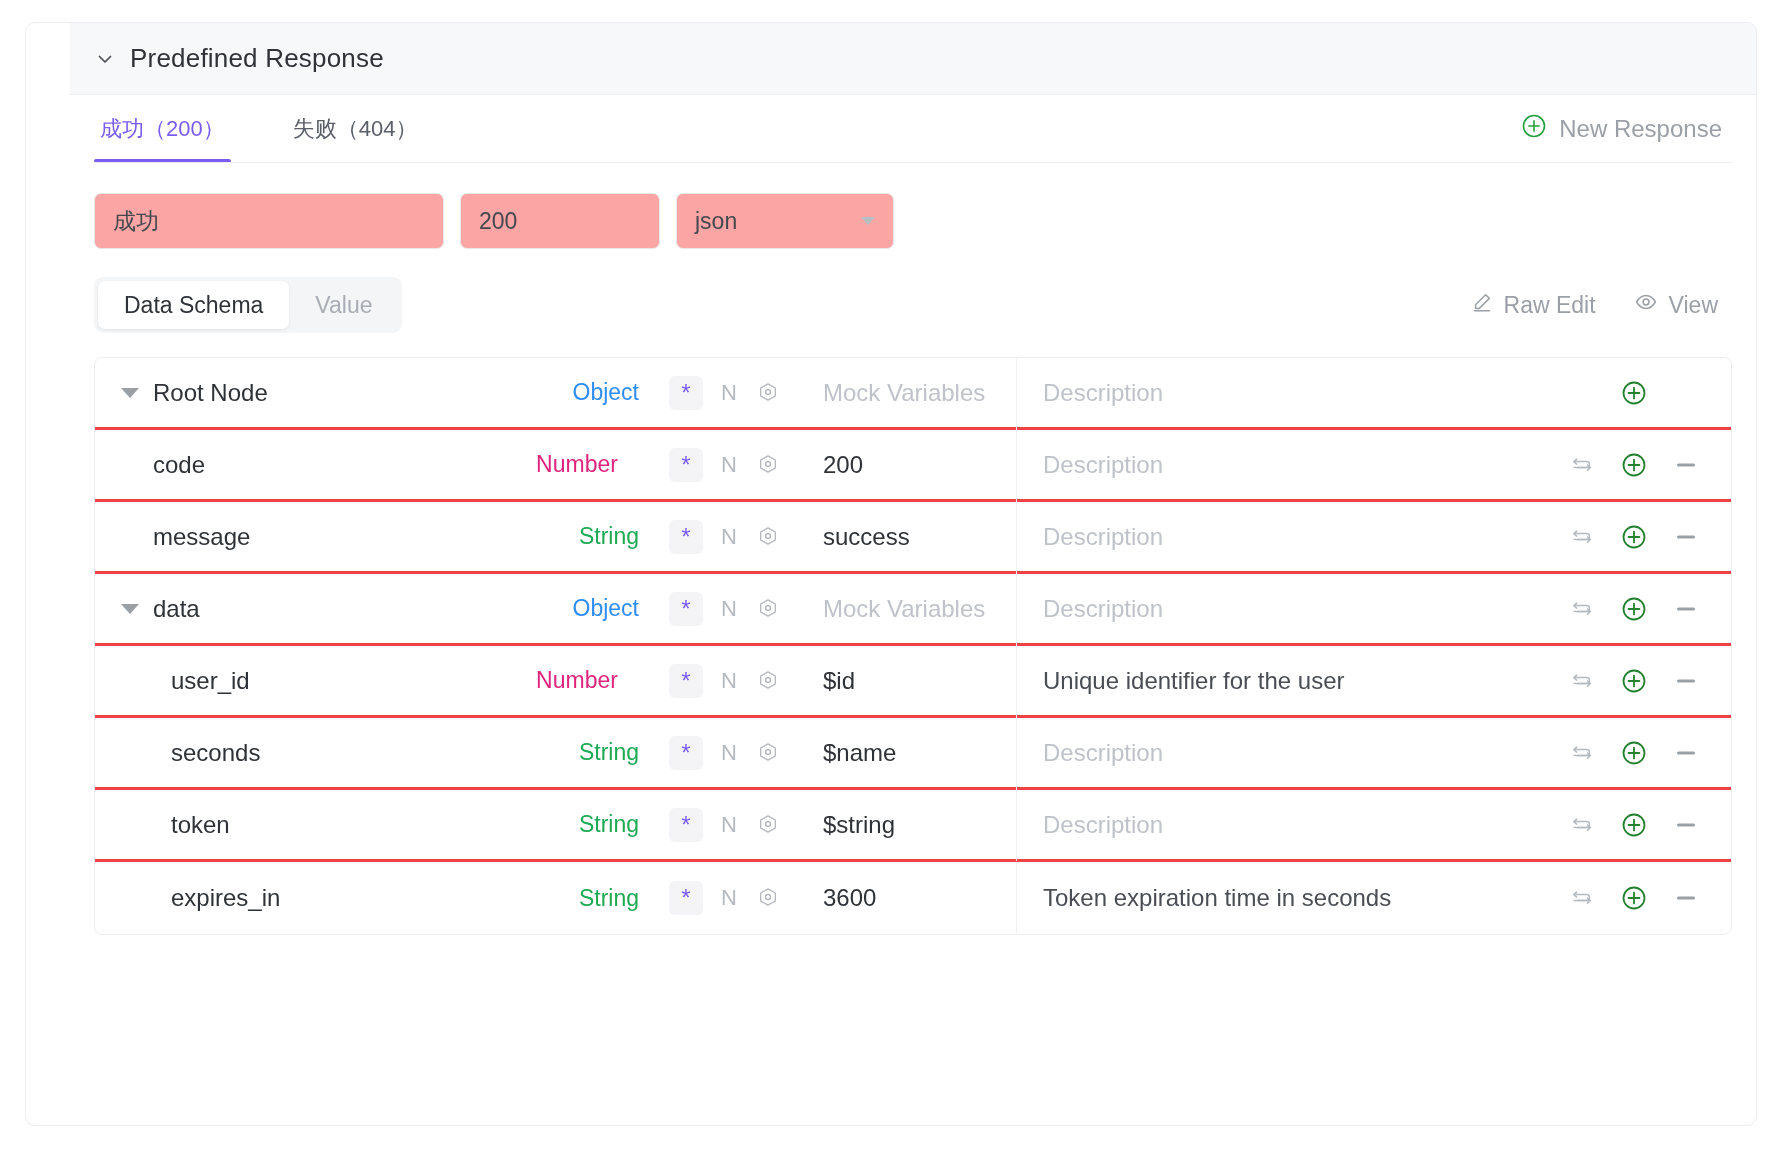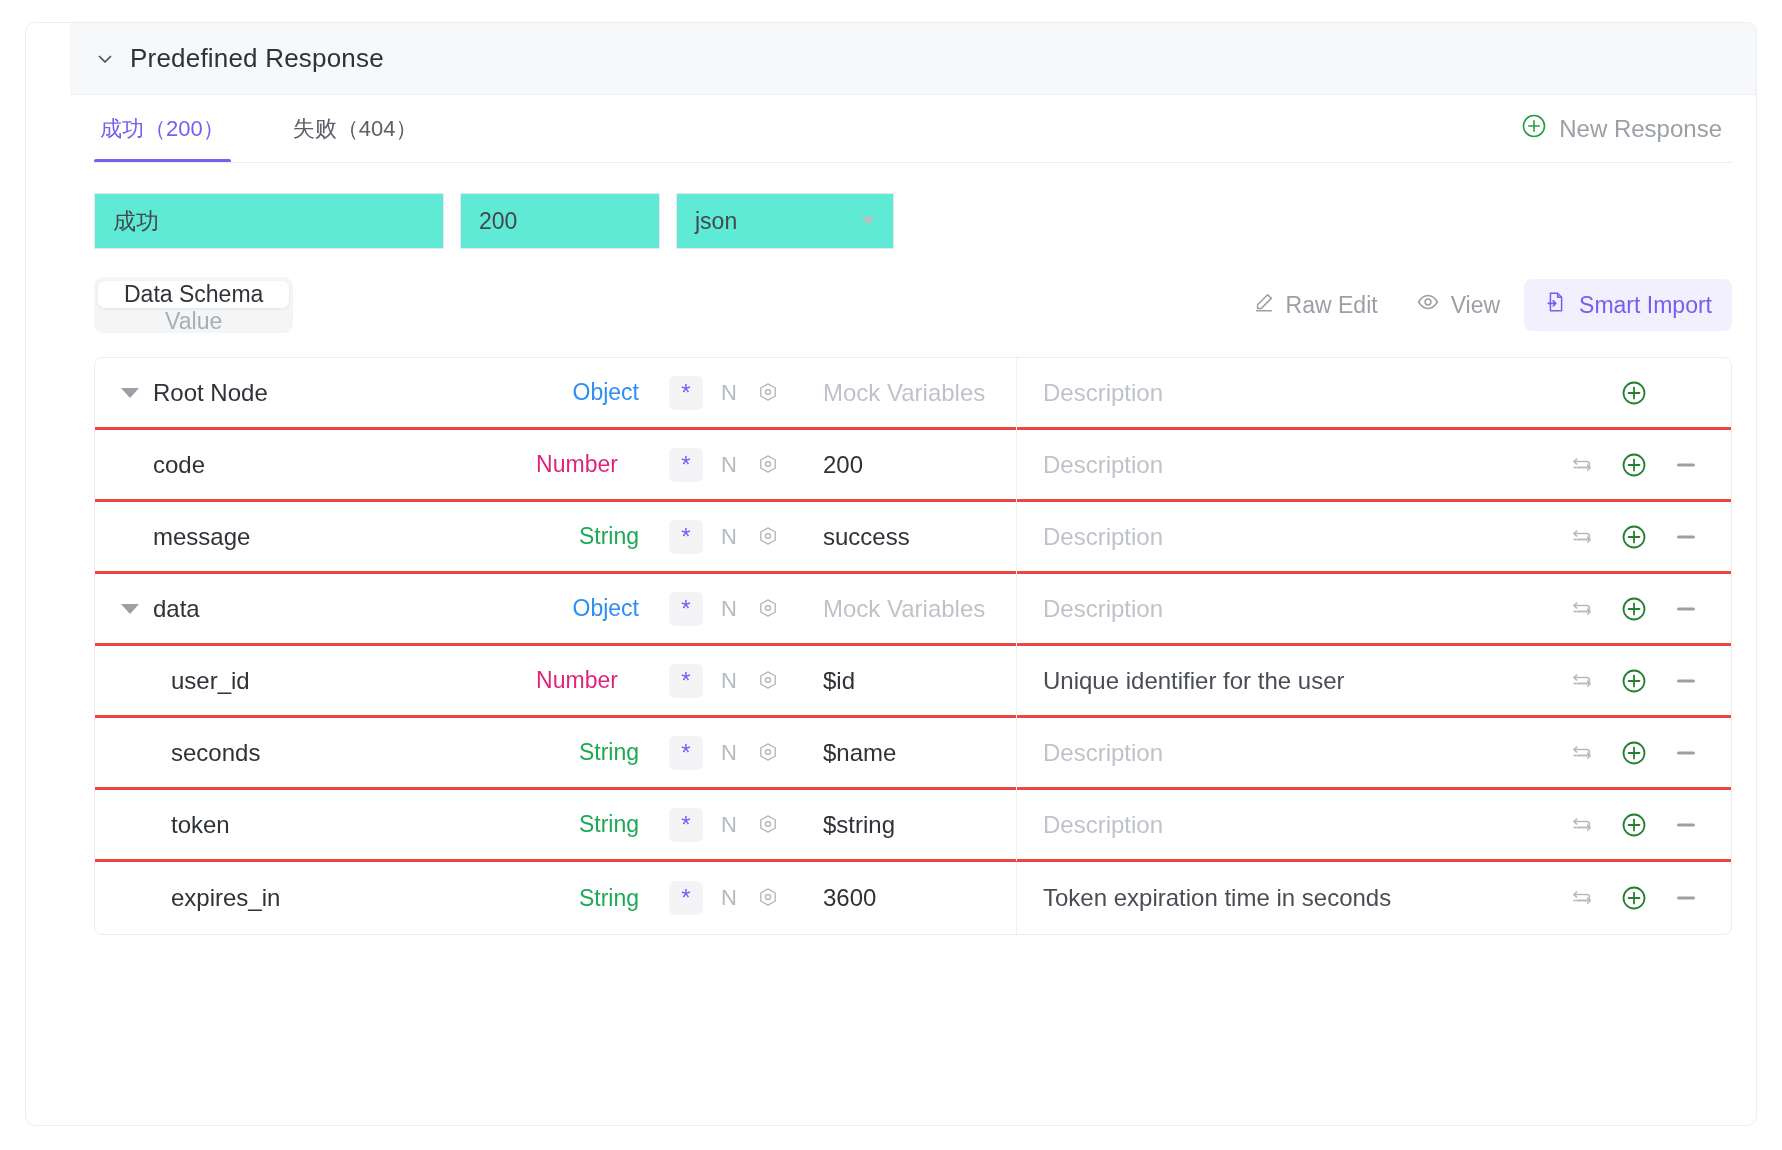--- a/index.html
+++ b/index.html
@@ -91,22 +91,22 @@
   
   .inputs-row {
     display: flex;
     align-items: center;
     gap: 16px;
     padding: 30px 24px 0 24px;
   }
   .field {
     height: 56px;
     border: 1px solid #e6e8eb;
-    border-radius: 0;
-    background: #5eead4;
+    border-radius: 7px;
+    background: #fca5a5;
     display: flex;
     align-items: center;
     padding: 0 18px;
     font-size: 23px;
     color: #44484e;
   }
   .field.name  { width: 350px; }
   .field.code  { width: 200px; }
   .field.type  { width: 218px; justify-content: space-between; cursor: pointer; }
   .caret {
@@ -121,21 +121,20 @@
     display: flex;
     align-items: center;
     padding: 28px 24px 0 24px;
   }
   .segmented {
     display: flex;
     background: #f4f5f7;
     border-radius: 9px;
     padding: 4px;
     height: 56px;
-    flex-direction: column;
   }
   .seg {
     display: flex; align-items: center; justify-content: center;
     padding: 0 26px;
     font-size: 23px;
     color: #a9aeb5;
     border-radius: 7px;
     cursor: pointer;
     white-space: nowrap;
   }
@@ -348,30 +347,20 @@
         <span>
           <svg width="24" height="24" viewBox="0 0 24 24" fill="none">
             <path d="M2.6 12 C5.2 7.6 8.4 5.6 12 5.6 C15.6 5.6 18.8 7.6 21.4 12
                      C18.8 16.4 15.6 18.4 12 18.4 C8.4 18.4 5.2 16.4 2.6 12 Z" stroke="#9aa0a6" stroke-width="1.5" stroke-linejoin="round"></path>
             <circle cx="12" cy="12" r="2.9" stroke="#9aa0a6" stroke-width="1.5"></circle>
           </svg>
         </span>
         <span>View</span>
       </div>
 
-      <div class="tool-btn accent">
-        <span>
-          <svg width="24" height="24" viewBox="0 0 24 24" fill="none">
-            <path d="M13.6 3.2 H6.4 V20.8 H17.6 V7.2 Z" stroke="#7b5cf0" stroke-width="1.5" stroke-linejoin="round"></path>
-            <path d="M13.6 3.2 V7.2 H17.6" stroke="#7b5cf0" stroke-width="1.5" stroke-linejoin="round"></path>
-            <path d="M4.2 13.4 H11.8 M9.2 10.8 L11.9 13.4 L9.2 16" stroke="#7b5cf0" stroke-width="1.6" stroke-linecap="round" stroke-linejoin="round"></path>
-          </svg>
-        </span>
-        <span>Smart Import</span>
-      </div>
 
     </div>
   </div>
 
   <div class="table" id="schema-table">
       <div class="row">
         <div class="c-name ">
           <span class="tri">
             <i></i>
           </span>

